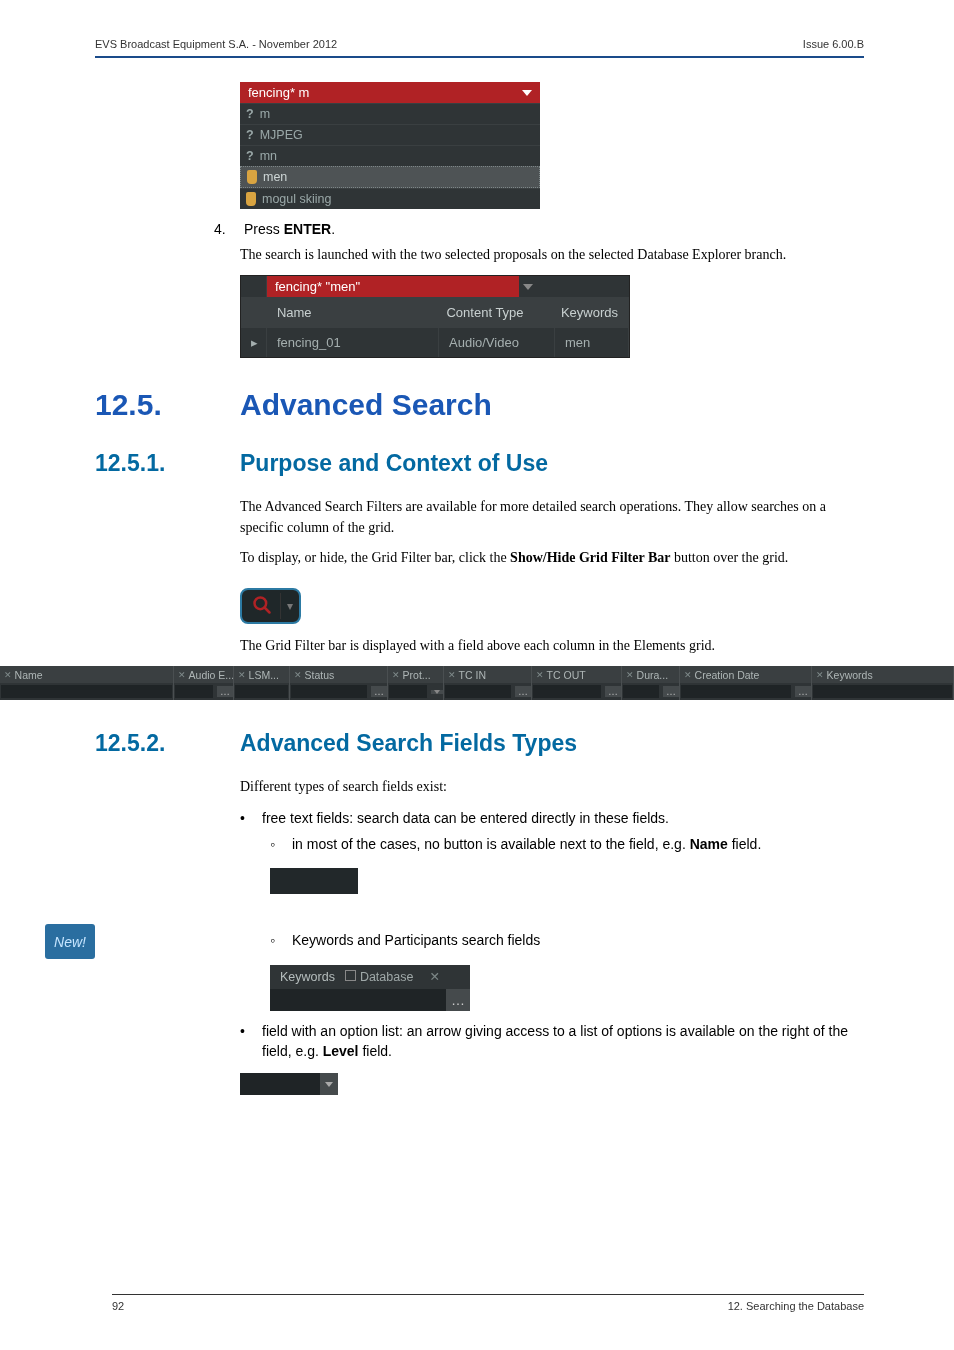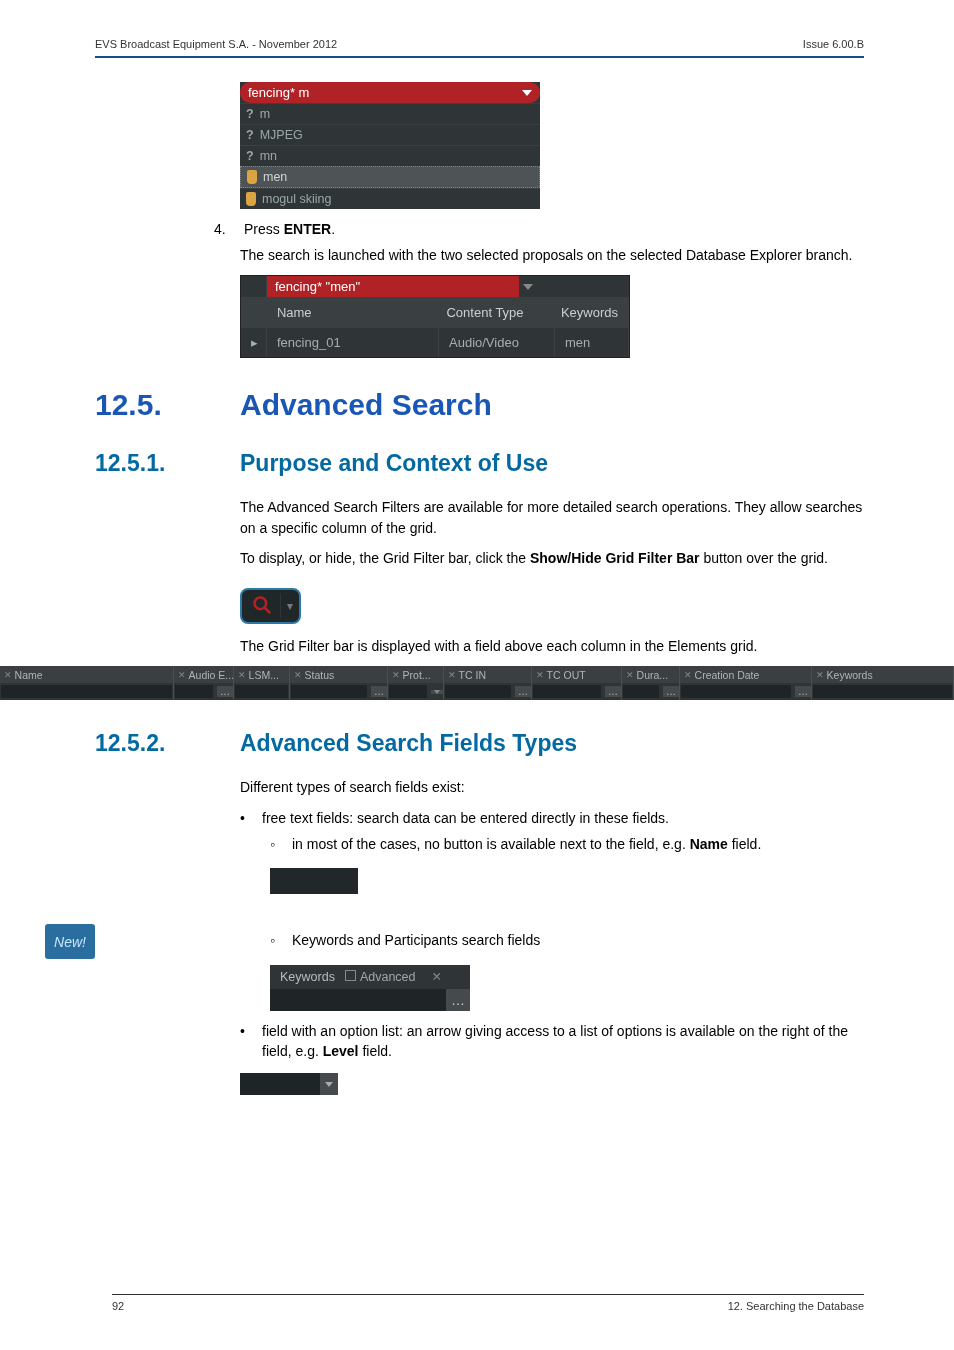--- a/index.html
+++ b/index.html
@@ -32,21 +32,21 @@
     margin: 30px 0 28px -145px;
   }
   .h2num .num { display:inline-block; width:145px; }
   .h3num {
     font-size: 23px;
     font-weight: 700;
     color: #0369a1;
     margin: 0 0 20px -145px;
   }
   .h3num .num { display:inline-block; width:145px; }
-  p { line-height: 1.45; margin-bottom: 10px; }
+  p { line-height: 1.45; margin-bottom: 10px; font-family: Liberation Serif, serif; }
   ol.step { list-style:none; margin-bottom:8px; }
   ol.step li { display:flex; gap:14px; }
   ol.step .snum { width:16px; }
   ul.bul { list-style: none; }
   ul.bul > li { display:flex; gap:16px; margin-bottom:6px; line-height:1.45; }
   ul.bul > li > .dot { width:6px; flex-shrink:0; }
   ul.sub { list-style:none; padding-left:30px; }
   ul.sub > li { display:flex; gap:16px; margin-bottom:8px; line-height:1.45; }
   ul.sub > li > .ring { width:6px; flex-shrink:0; }
 
@@ -54,21 +54,21 @@
   .ac {
     width: 300px;
     background: #2f3436;
     margin-bottom: 12px;
   }
   .ac-in {
     background: #b02225;
     color: #fff;
     font-size: 13px;
     padding: 3px 8px;
-    display:flex; justify-content:space-between; align-items:center;border-radius:10px;
+    display:flex; justify-content:space-between; align-items:center;
   }
   .ac-in .tri { width:0;height:0;border-left:5px solid transparent;border-right:5px solid transparent;border-top:6px solid #fff; }
   .ac-row {
     border-top: 1px solid #3a3f41;
     color: #9aa8a8;
     font-size: 12.5px;
     padding: 3px 6px;
     display:flex; align-items:center; gap:6px;
   }
   .ac-row .q { color:#9aa8a8; font-weight:700; }
@@ -428,21 +428,21 @@
       <div class="newbadge" style="left:-195px; top:-6px;">New!</div>
       <ul class="sub">
         <li>
           <span class="ring">◦</span>
           <span>Keywords and Participants search fields</span>
         </li>
       </ul>
       <div class="kwbox">
         <div class="kwbox-row1">
           <span class="lbl">Keywords</span>
-          <span class="rec"><span class="chk"></span><span>Advanced</span></span>
+          <span class="rec"><span class="chk"></span><span>Database</span></span>
           <span class="x">✕</span>
         </div>
         <div class="kwbox-row2">
           <div class="in"></div>
           <div class="dots">…</div>
         </div>
       </div>
     </div>
 
     <ul class="bul">

